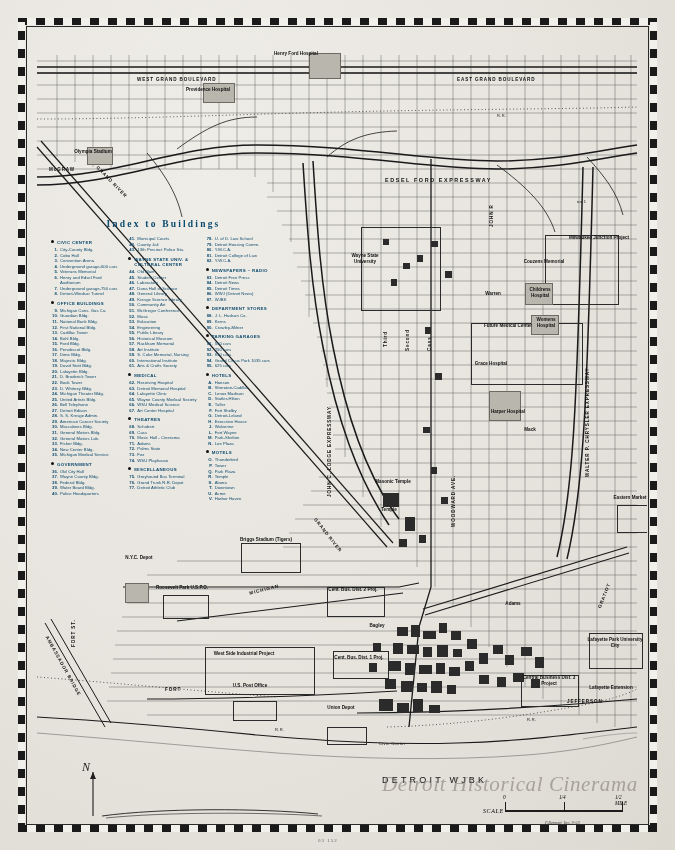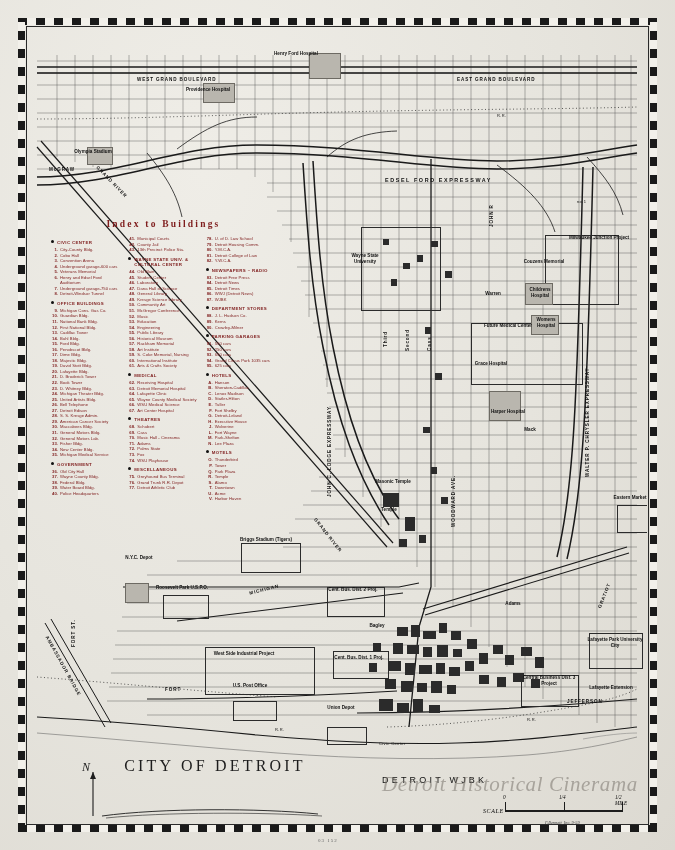--- a/index.html
+++ b/index.html
@@ -21,21 +21,21 @@
   #frame-bottom{left:18px;top:825px;width:639px;height:7px;}
   #frame-left{left:18px;top:18px;width:7px;height:814px;}
   #frame-right{left:650px;top:18px;width:7px;height:814px;}
   .frame-inner{position:absolute;border:1px solid #2a2a2a;left:26px;top:26px;width:621px;height:797px;}
 
   #map{position:absolute;left:27px;top:27px;width:620px;height:796px;overflow:hidden;}
 
   svg{position:absolute;left:0;top:0;}
 
   
-  #index{position:absolute;left:24px;top:192px;width:225px;color:#7f1d1d;}
+  #index{position:absolute;left:24px;top:192px;width:225px;color:#0c4a6e;}
   #index-title{font-family:"Liberation Serif",serif;font-size:9.5px;font-weight:bold;
      letter-spacing:2.2px;text-align:center;margin-bottom:7px;}
   .idx-cols{display:flex;gap:7px;}
   .idx-col{width:71px;}
   .cat{display:flex;align-items:baseline;gap:3px;margin:4px 0 1.5px 0;}
   .cat .bullet{width:3px;height:3px;background:#111;border-radius:50%;flex:0 0 3px;
      transform:translateY(-1px);}
   .cat .cat-label{font-size:4.4px;font-weight:bold;letter-spacing:.35px;line-height:1.25;}
   .ent{display:flex;gap:2px;font-size:4.2px;line-height:1.32;letter-spacing:.05px;}
   .ent .num{width:7px;text-align:right;flex:0 0 7px;font-weight:bold;}
@@ -935,21 +935,20 @@
     </div>
   </div>
 
   <div id="north">N</div>
   <svg width="14" height="46" style="position:absolute;left:86px;top:772px;">
     <line x1="7" y1="0" x2="7" y2="44" stroke="#1d1d1d" stroke-width="1.1"></line>
     <polygon points="7,0 4,7 10,7" fill="#1d1d1d"></polygon>
   </svg>
 
   <div id="title-block">
-    <div id="map-title">CITY OF DETROIT</div>
   </div>
   <svg width="230" height="16" style="position:absolute;left:100px;top:806px;">
     <path d="M2,10 C60,2 160,2 218,8" stroke="#1d1d1d" fill="none" stroke-width="0.9"></path>
     <path d="M6,12 C64,6 162,6 222,10" stroke="#1d1d1d" fill="none" stroke-width="0.6"></path>
   </svg>
 
   <div id="scale">
     <div id="scale-label">SCALE</div>
     <div id="scale-bar"></div>
     <div class="sc-tick" style="left:0;"></div>

